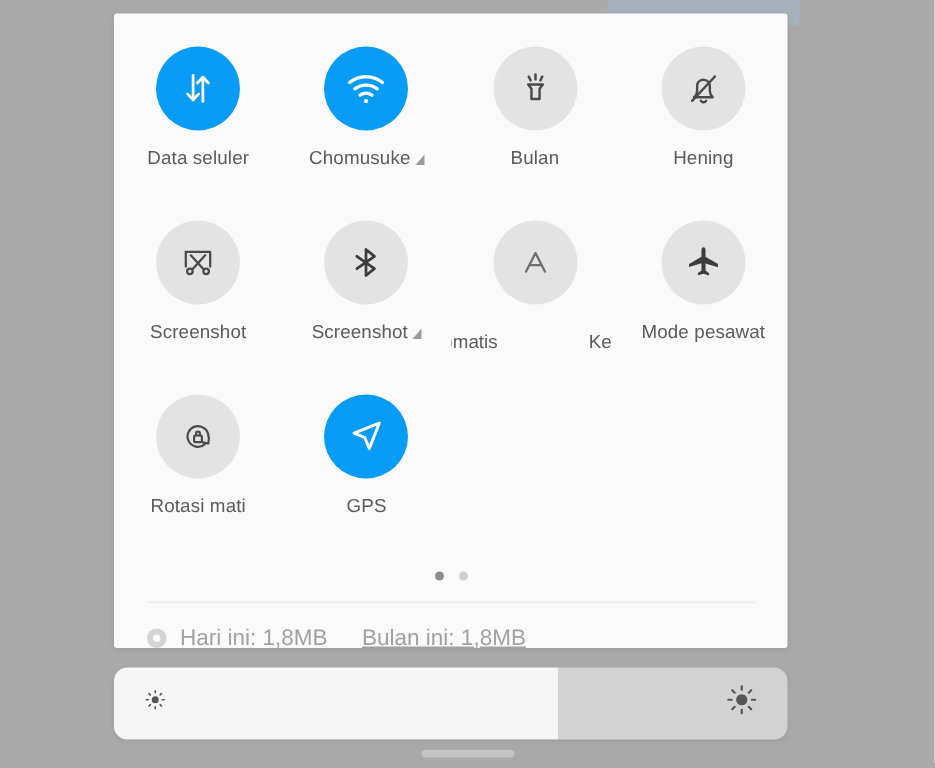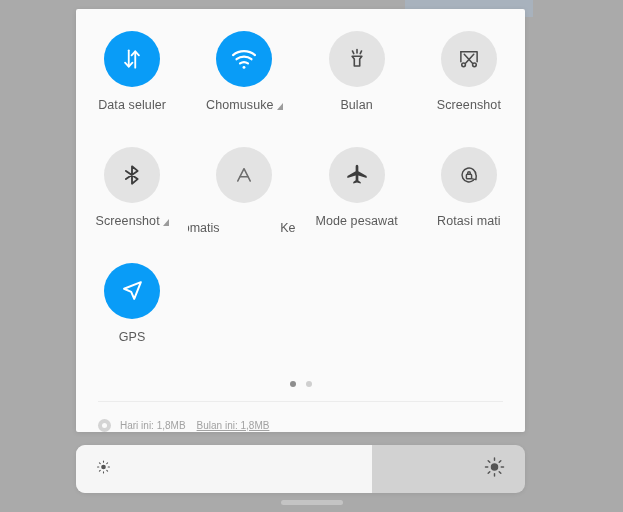--- a/index.html
+++ b/index.html
@@ -75,33 +75,33 @@
   .dot.active{background:#8d8d8d;}
 
   #divider{
     position:absolute;left:22px;top:392px;width:405px;height:1px;background:#ececec;
   }
 
   
   #data-usage{
     position:absolute;left:22px;top:402px;height:28px;
     display:flex;align-items:center;gap:9px;
-    font-size:10px;color:#a2a2a2;
+    font-size:15px;color:#a2a2a2;
   }
   #data-usage .du-icon{
     width:13px;height:13px;border-radius:50%;
     background:#d4d4d4;display:inline-block;flex:0 0 auto;
     position:relative;
   }
   #data-usage .du-icon::after{
     content:"";position:absolute;left:4px;top:4px;width:5px;height:5px;
     border-radius:50%;background:#fafafa;
   }
   #data-usage .du-text{white-space:nowrap;}
-  #data-usage .du-month{margin-left:2px;text-decoration:underline;}
+  #data-usage .du-month{margin-left:14px;text-decoration:underline;}
 
   
   #brightness-slider{
     position:absolute;left:76px;top:445px;width:449px;height:48px;
     border-radius:9px;overflow:hidden;
     background:#d2d2d2;
     box-shadow:0 1px 4px rgba(0,0,0,0.08);
   }
   #brightness-fill{
     position:absolute;left:0;top:0;height:48px;width:298px;
@@ -164,20 +164,33 @@
           <line x1="12" y1="3.4" x2="12" y2="6.4"></line>
           <line x1="7.8" y1="4.6" x2="9" y2="7"></line>
           <line x1="16.2" y1="4.6" x2="15" y2="7"></line>
         </svg>
       </div>
       <div class="label">
         <span>Bulan</span>
       </div>
     </div>
 
+    <div class="tile">
+      <div class="circle">
+        <svg width="26" height="26" viewBox="0 0 24 24" fill="none" stroke="#4a4a4a" stroke-width="1.5" stroke-linecap="round" stroke-linejoin="round">
+          <path d="M6.3 17.4h11.4c-1.2-1.2-1.8-2.3-1.8-3.9v-2.9a4 4 0 0 0-7.8-1.2"></path>
+          <path d="M8.1 9.6v3.9c0 1.6-.6 2.7-1.8 3.9"></path>
+          <path d="M10.4 19.6a1.9 1.9 0 0 0 3.2 0"></path>
+          <line x1="5" y1="19.6" x2="19" y2="4.6"></line>
+        </svg>
+      </div>
+      <div class="label">
+        <span>Hening</span>
+      </div>
+    </div>
 
     <div class="tile">
       <div class="circle">
         <svg width="26" height="26" viewBox="0 0 24 24" fill="none" stroke="#4a4a4a" stroke-width="1.4" stroke-linecap="round" stroke-linejoin="round">
           <path d="M4.5 5.4h15v9.1"></path>
             <path d="M4.5 5.4v9.1"></path>
           <line x1="7.6" y1="7.6" x2="15.4" y2="16.1"></line>
           <line x1="16.4" y1="7.6" x2="8.6" y2="16.1"></line>
           <circle cx="7" cy="17.4" r="1.7"></circle>
           <circle cx="17" cy="17.4" r="1.7"></circle>

